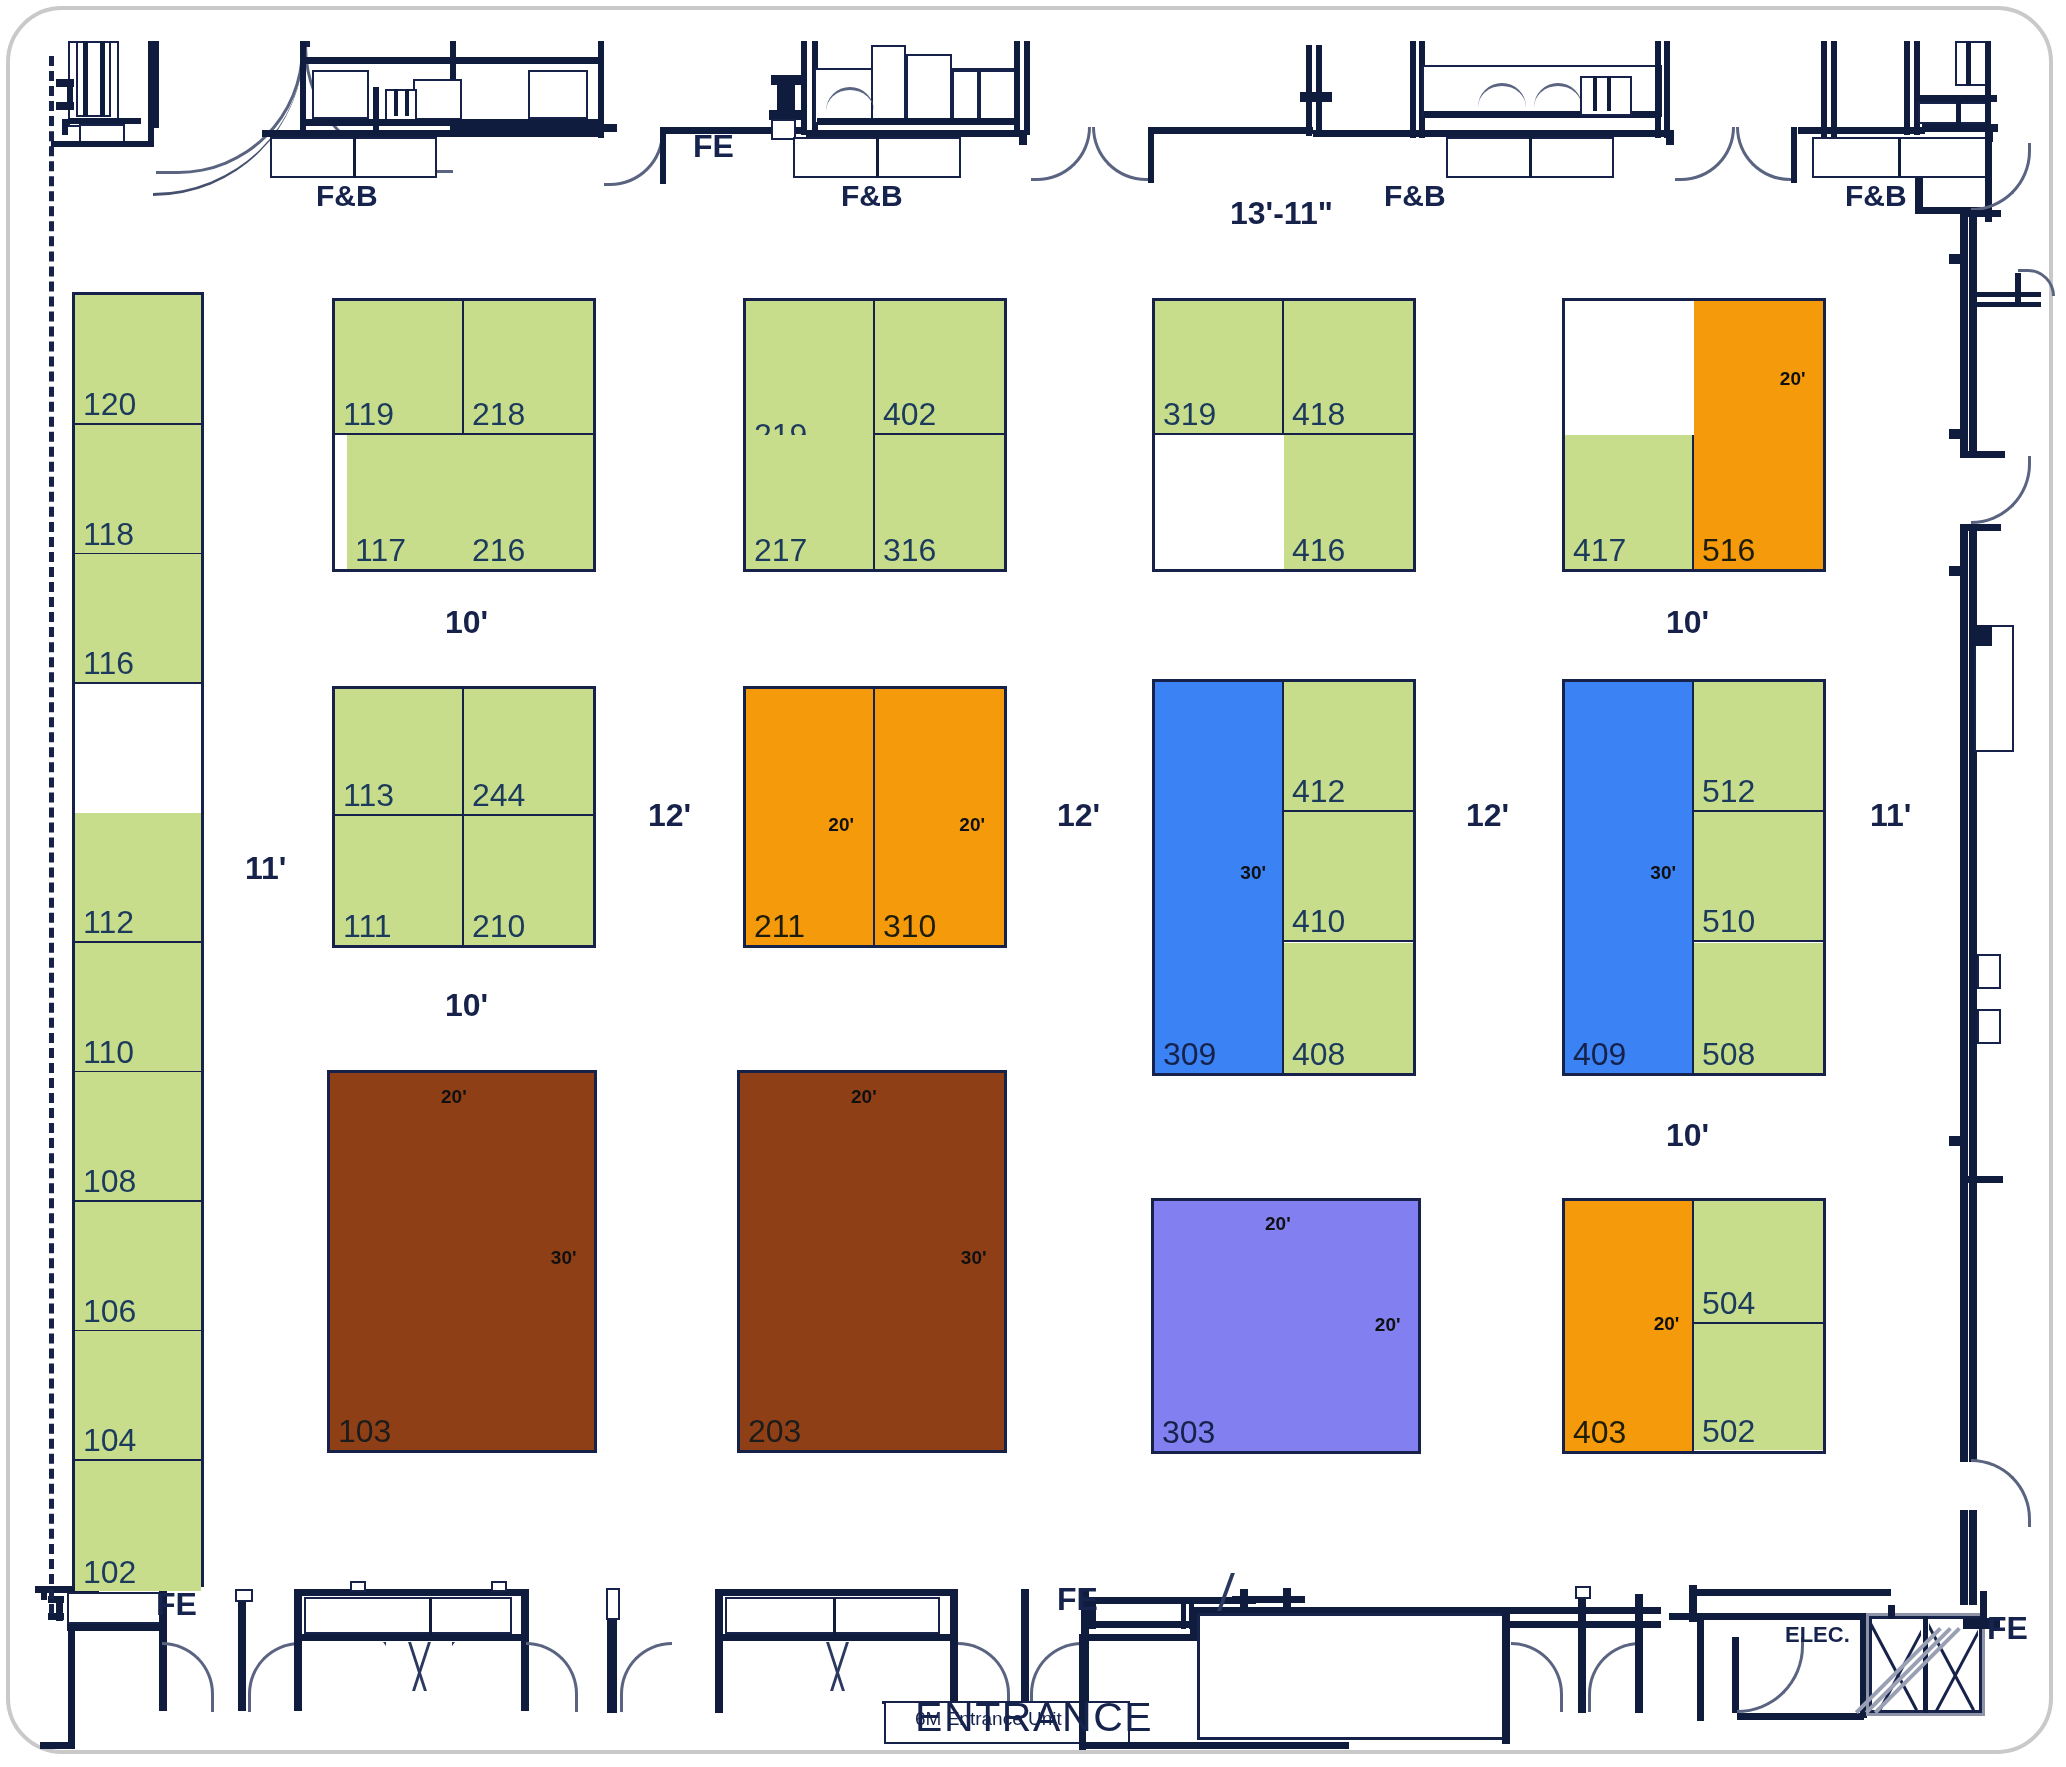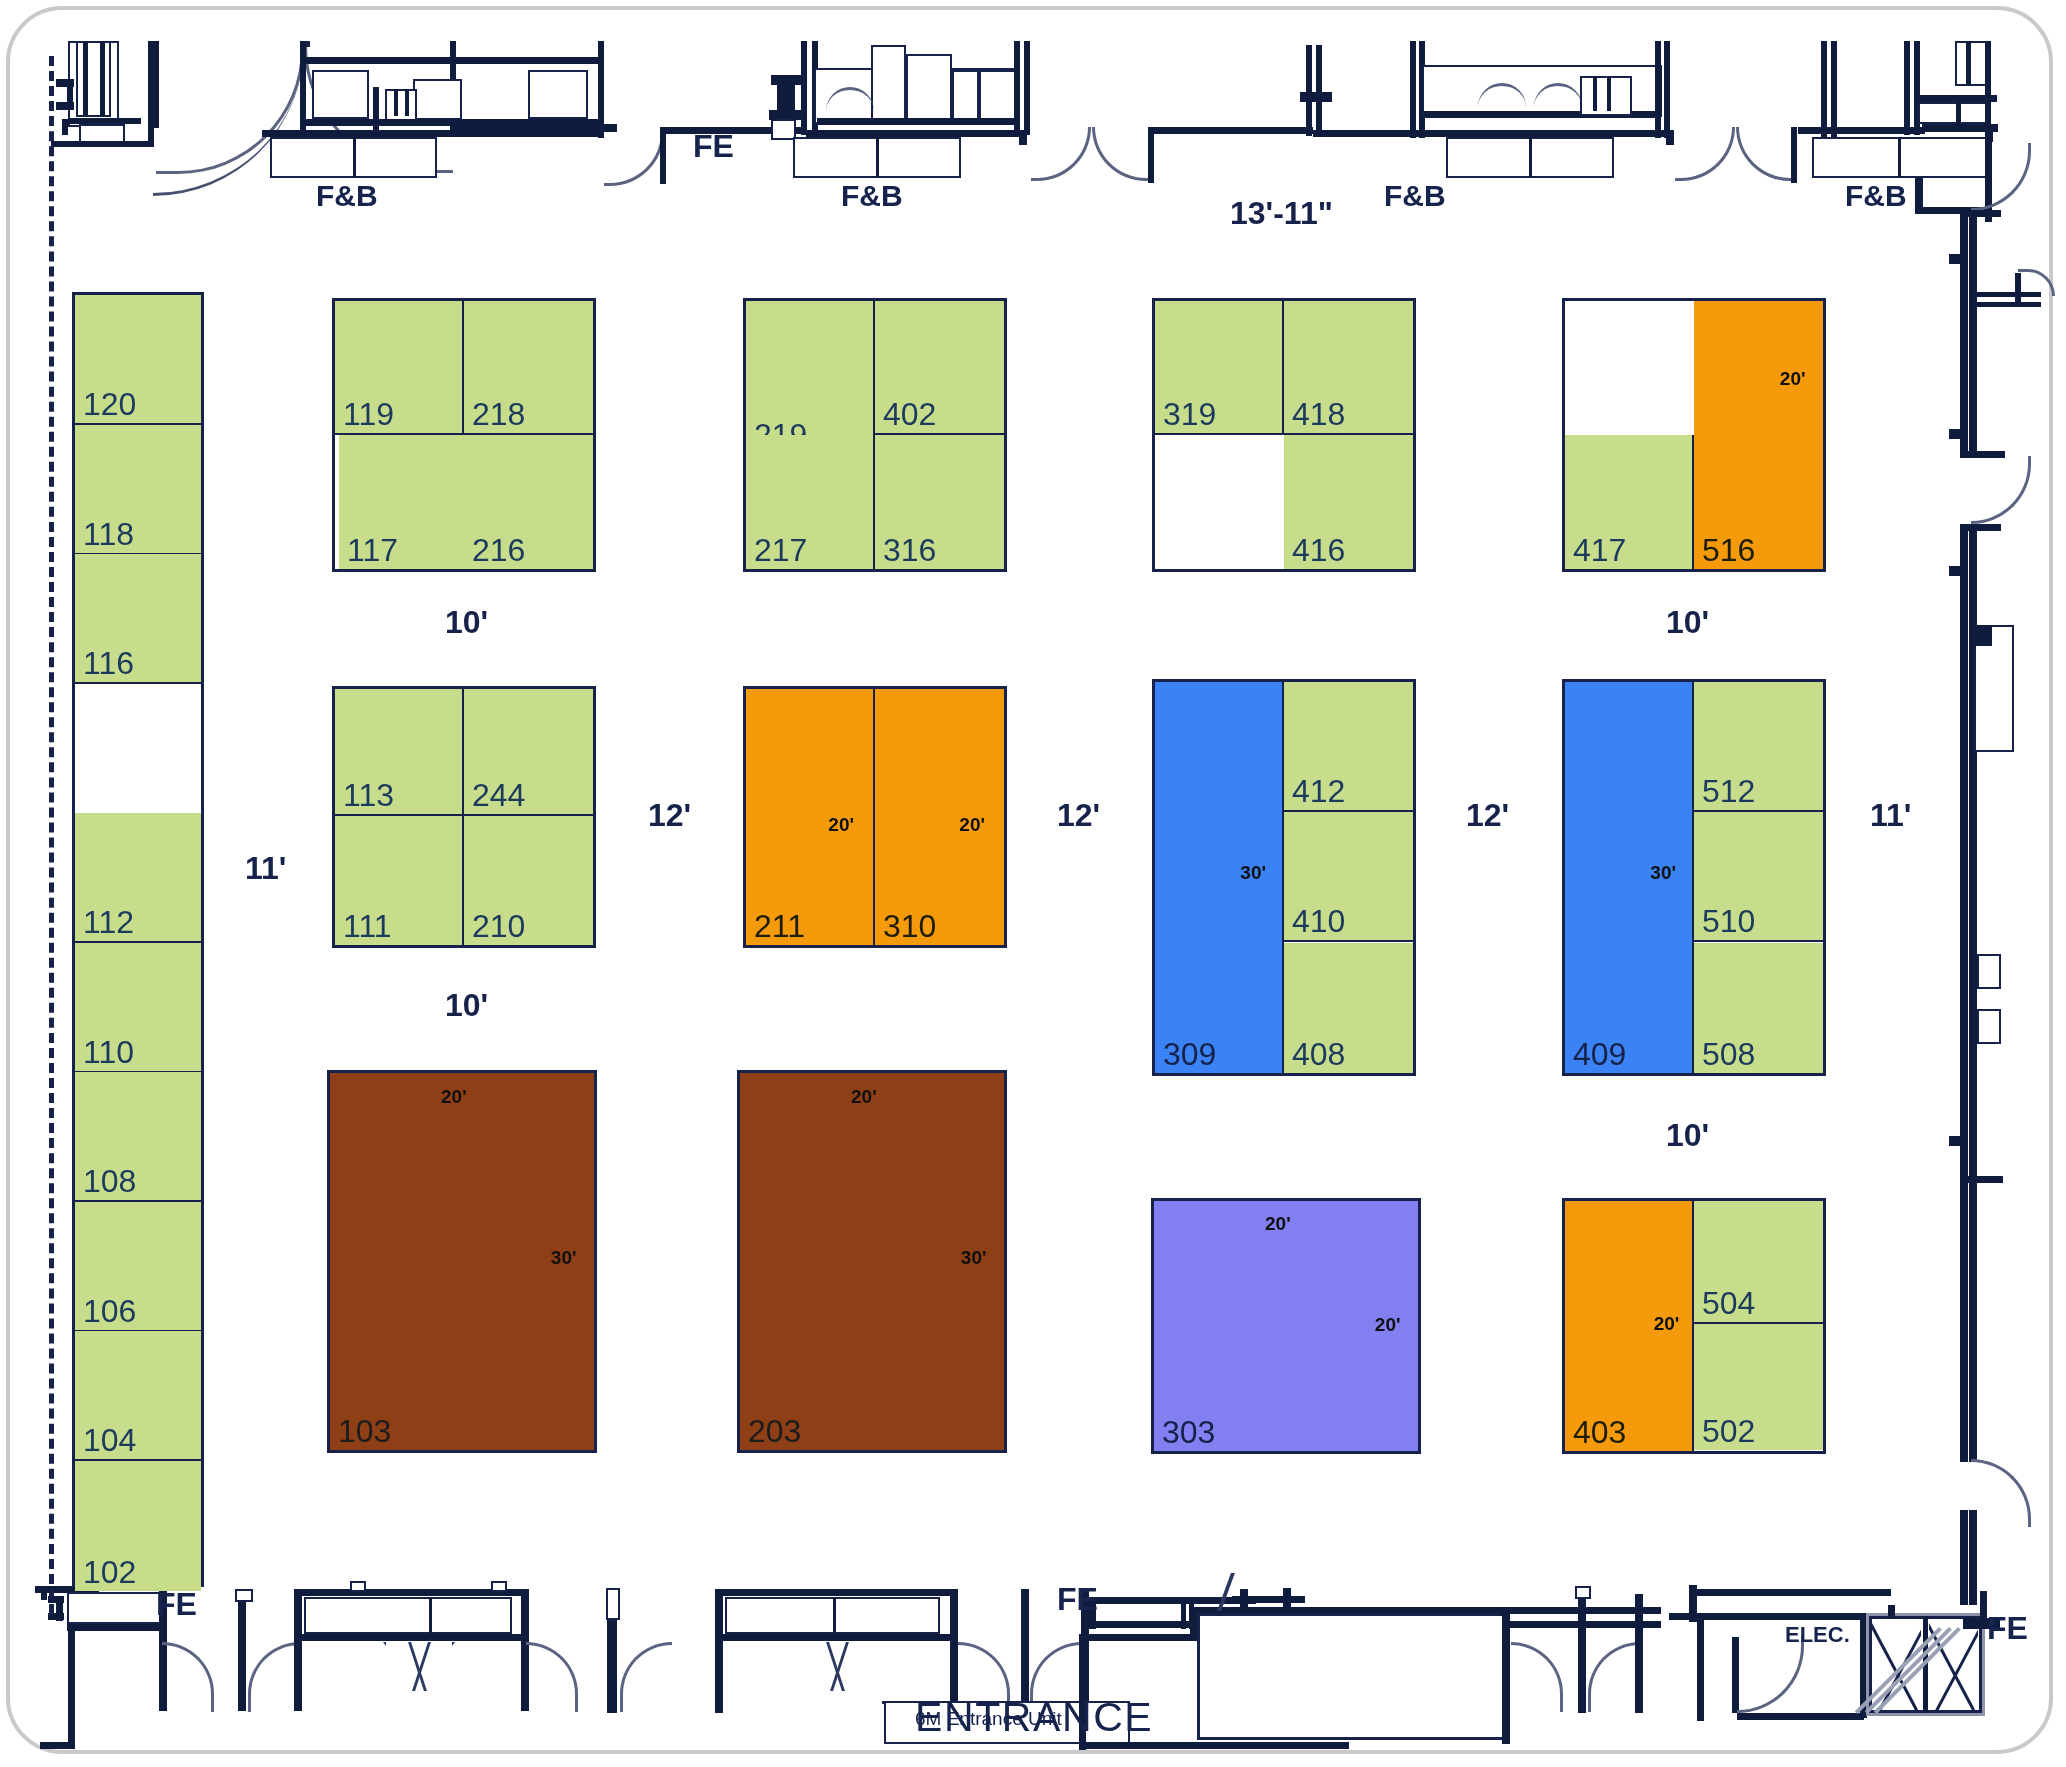--- a/index.html
+++ b/index.html
@@ -435,21 +435,21 @@
     </div>
   </div>
 
   <div class="booth-group" style="left:332px; top:298px; width:264px; height:274px;">
     <div class="booth c-green" style="left:0; top:0; width:129px; height:134px;">
       <span class="num">119</span>
     </div>
     <div class="booth c-green" style="left:129px; top:0; width:129px; height:134px; border-right:0;">
       <span class="num">218</span>
     </div>
-    <div class="booth c-green" style="left:4px; top:134px; width:129px; height:134px; border-bottom:0;">
+    <div class="booth c-green" style="left:12px; top:134px; width:129px; height:134px; border-bottom:0;">
       <span class="num">117</span>
     </div>
     <div class="booth c-green" style="left:129px; top:134px; width:129px; height:134px; border-right:0; border-bottom:0;">
       <span class="num">216</span>
     </div>
   </div>
 
   <div class="booth-group" style="left:743px; top:298px; width:264px; height:274px;">
     <div class="booth c-green" style="left:0; top:0; width:129px; height:155px;">
       <span class="num">219</span>

